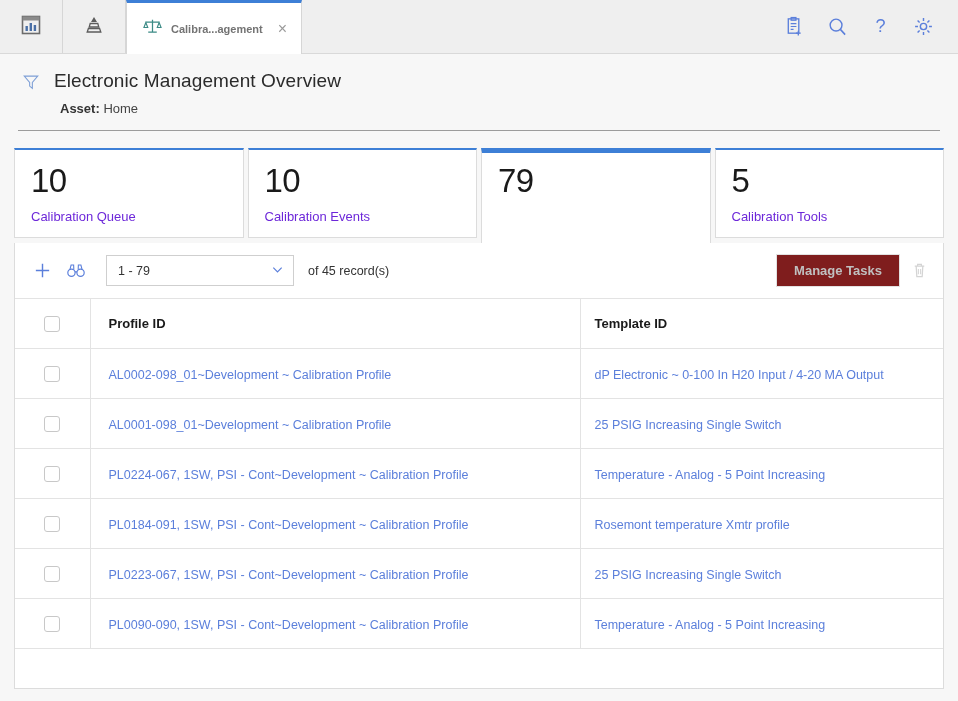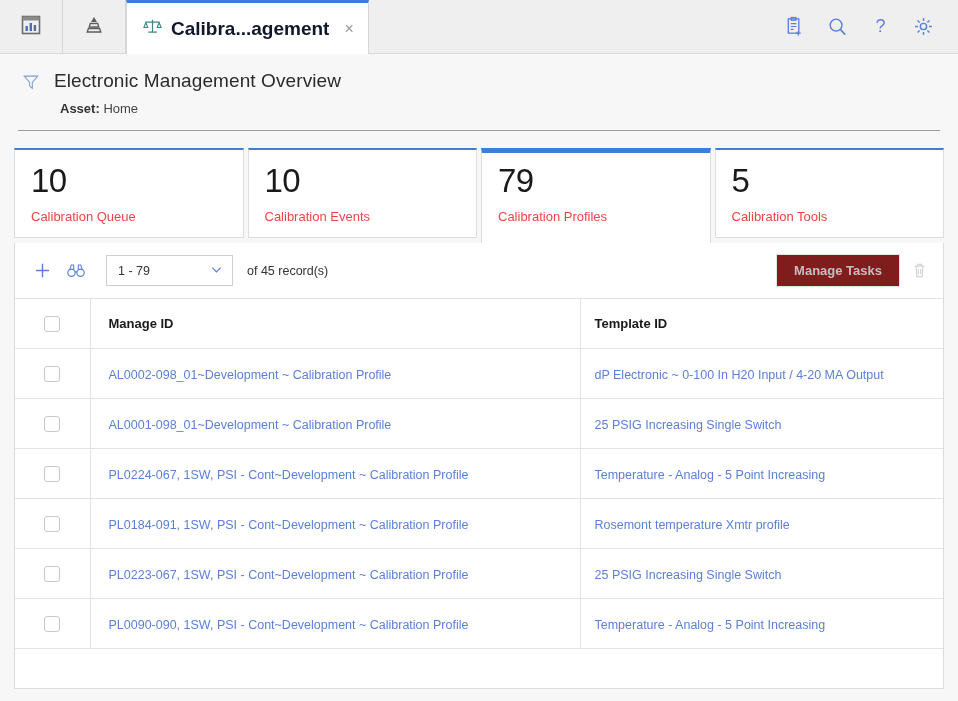--- a/index.html
+++ b/index.html
@@ -30,23 +30,23 @@
     min-width: 175px;
     padding: 0 14px 0 16px;
     display: flex; align-items: center; gap: 9px;
     background: #ffffff;
     border-top: 3px solid #3d7fd6;
     border-right: 1px solid #d6d6d6;
     border-left: 1px solid #d6d6d6;
     margin-bottom: -1px;
   }
   .tab-label {
-    font-size: 19px;
+    font-size: 11px;
     font-weight: bold;
-    color: #0f172a;
+    color: #737373;
     white-space: nowrap;
   }
   .tab-close {
     margin-left: 6px;
     font-size: 16px;
     color: #9a9a9a;
     line-height: 1;
     cursor: pointer;
   }
   .tabbar-spacer { flex: 1; background: #efefef; }
@@ -108,41 +108,41 @@
   }
   .card-value {
     font-size: 33px;
     font-weight: 300;
     color: #1a1a1a;
     line-height: 1.05;
     letter-spacing: -.5px;
   }
   .card-label {
     font-size: 13px;
-    color: #ef4444;
+    color: #6d28d9;
     margin-top: 10px;
   }
 
   
   .panel {
     margin: 0 14px;
     background: #fff;
     border: 1px solid #dcdcdc;
     border-top: none;
     height: 446px;
   }
   .toolbar {
     display: flex; align-items: center;
     height: 55px;
     padding: 0 14px 0 18px;
     gap: 14px;
   }
   .tb-icon { cursor: pointer; display: flex; align-items: center; }
   .page-select {
-    width: 127px; height: 31px;
+    width: 188px; height: 31px;
     border: 1px solid #cfcfcf;
     background: #fff;
     display: flex; align-items: center; justify-content: space-between;
     padding: 0 9px 0 11px;
     font-size: 12.5px;
     color: #333;
     cursor: pointer;
     margin-left: 6px;
   }
   .record-count { font-size: 12.5px; color: #333; }
@@ -295,21 +295,20 @@
   <div class="card">
     <div class="card-value">10</div>
     <div class="card-label">Calibration Queue</div>
   </div>
   <div class="card">
     <div class="card-value">10</div>
     <div class="card-label">Calibration Events</div>
   </div>
   <div class="card active">
     <div class="card-value">79</div>
-    <div class="card-label">Calibration Profiles</div>
   </div>
   <div class="card">
     <div class="card-value">5</div>
     <div class="card-label">Calibration Tools</div>
   </div>
 </div>
 
 <div class="panel">
 
   <div class="toolbar">
@@ -348,21 +347,21 @@
       </span>
     </div>
   </div>
 
   <table>
     <thead>
       <tr>
         <th class="col-check">
           <span class="cbx"></span>
         </th>
-        <th class="col-profile">Manage ID</th>
+        <th class="col-profile">Profile ID</th>
         <th class="col-template">Template ID</th>
       </tr>
     </thead>
     <tbody>
       <tr>
         <td class="col-check">
           <span class="cbx"></span>
         </td>
         <td class="col-profile">
           <a class="cell-link">AL0002-098_01~Development ~ Calibration Profile</a>

